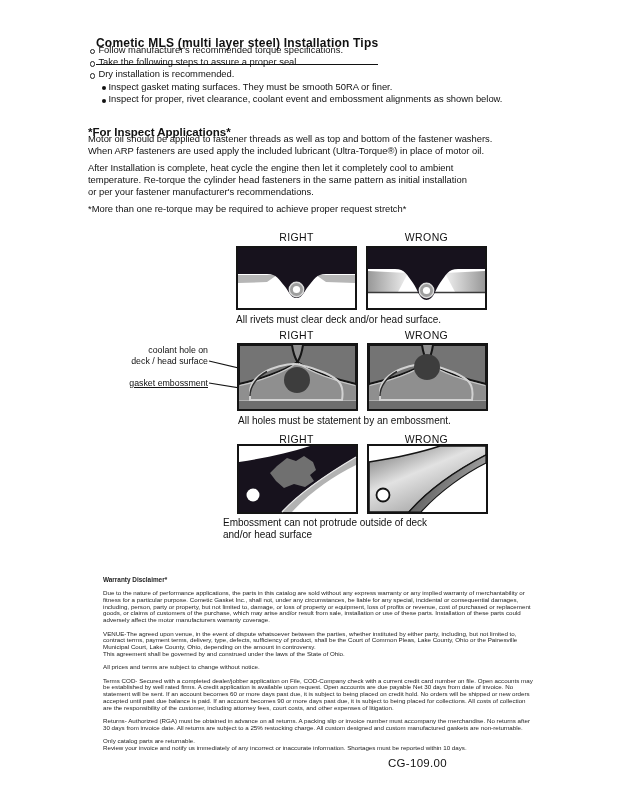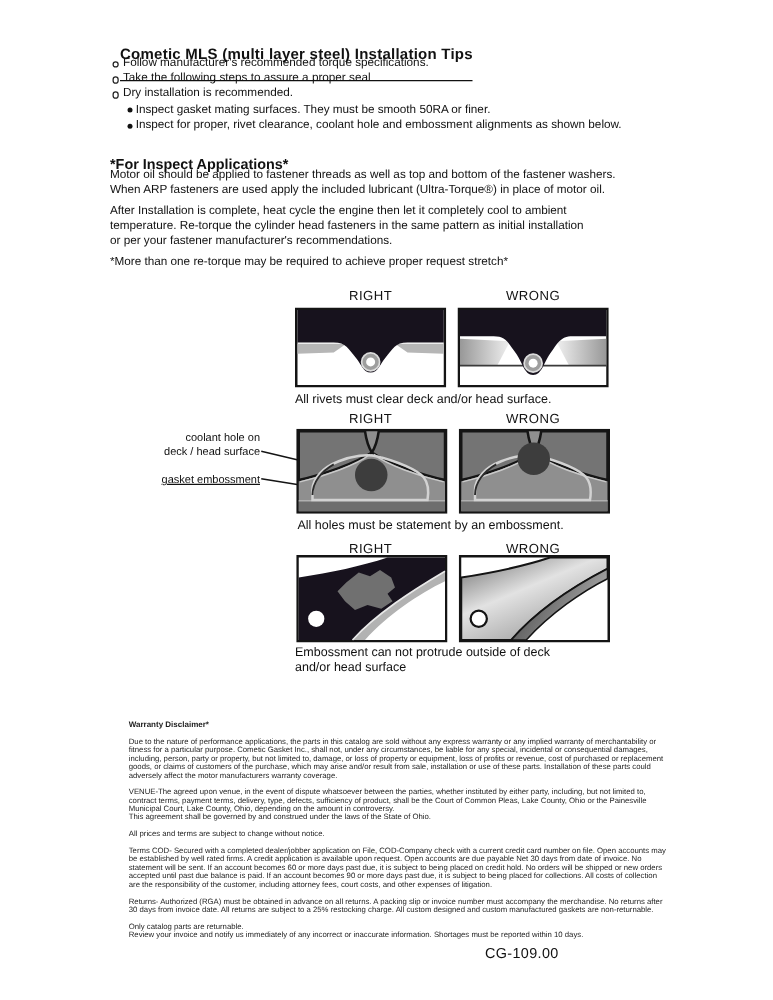--- a/index.html
+++ b/index.html
@@ -20,21 +20,21 @@
   .diesel-head{left:88px;top:116px;font-size:11.5px;font-weight:bold;white-space:nowrap;}
   .dz{left:88px;top:133px;width:480px;font-size:9.4px;line-height:11.8px;}
   .dz p{margin:0 0 5.6px 0;white-space:pre-line;}
   .rw{position:absolute;width:121px;text-align:center;font-size:10.5px;letter-spacing:0.4px;white-space:nowrap;}
   .c1{left:236px;} .c2{left:366px;}
   .rowy1{top:231px;} .rowy2{top:329px;} .rowy3{top:433px;}
   .dbox{position:absolute;display:block;}
   .cap{position:absolute;font-size:10px;line-height:12px;white-space:pre-line;}
   .cap1{left:236px;top:314px;}
   .cap2{left:238px;top:415px;}
-  .cap3{left:236px;top:517px;}
+  .cap3{left:223px;top:517px;}
   .ann{position:absolute;width:112px;text-align:right;font-size:8.8px;line-height:11px;white-space:pre-line;}
   .ann-coolant{left:96px;top:345px;}
   .ann-emboss{left:96px;top:378px;text-decoration:underline;}
   .leaders{position:absolute;left:205px;top:355px;width:95px;height:42px;}
   .legal{
     position:absolute;left:103px;top:576px;width:900px;
     transform:scale(0.5);transform-origin:0 0;
     font-size:12.4px;line-height:13.6px;color:#1c1c1c;
   }
   .legal h2{font-size:12.8px;margin:0 0 14px 0;font-weight:bold;}
@@ -60,21 +60,21 @@
     <div class="tip">
         <span class="ring"></span>
         <span>Dry installation is recommended.</span>
       </div>
     <div class="tip sub">
         <span class="dot"></span>
         <span>Inspect gasket mating surfaces.  They must be smooth 50RA or finer.</span>
       </div>
     <div class="tip sub">
         <span class="dot"></span>
-        <span>Inspect for proper, rivet clearance, coolant hole and embossment alignments as shown below.</span>
+        <span>Inspect for proper, rivet clearance, coolant event and embossment alignments as shown below.</span>
       </div>
   </div>
 
   <h2 class="abs diesel-head">*For Inspect Applications*</h2>
   <div class="abs dz">
     <p>Motor oil should be applied to fastener threads as well as top and bottom of the fastener washers.
 When ARP fasteners are used apply the included lubricant (Ultra-Torque®) in place of motor oil.</p>
     <p>After Installation is complete, heat cycle the engine then let it completely cool to ambient
 temperature. Re-torque the cylinder head fasteners in the same pattern as initial installation
 or per your fastener manufacturer's recommendations.</p>

